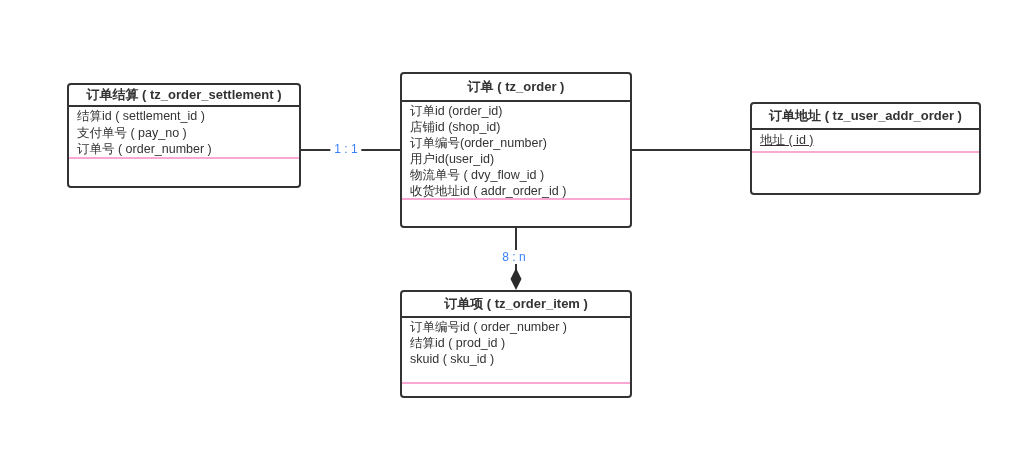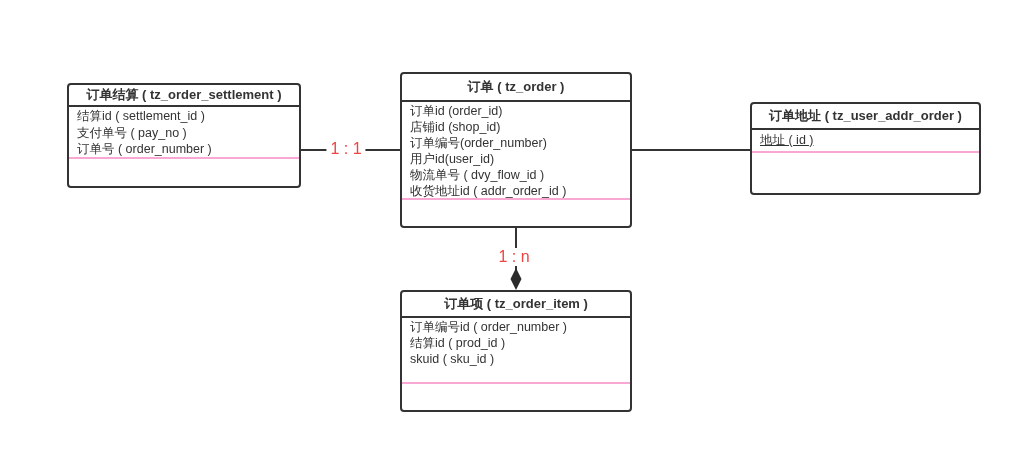--- a/index.html
+++ b/index.html
@@ -52,22 +52,22 @@
   .f-o{height:98px;line-height:16px;}
   .t-a{height:26px;line-height:24px;text-align:center;}
   .f-a{height:23px;line-height:18px;text-decoration:underline;}
   .t-i{height:26px;line-height:24px;}
   .f-i{height:66px;line-height:16px;}
   .rel-label{
     position:absolute;
     transform:translate(-50%,-50%);
     background:#ffffff;
     padding:0 4px;
-    font-size:16px;
-    color:#ef4444;
+    font-size:12px;
+    color:#3b82f6;
     white-space:nowrap;
   }
 </style>
 </head>
 <body>
 
 <div class="canvas">
 
   <svg class="wires" viewBox="0 0 1032 460" aria-hidden="true">
     <line x1="301" y1="150" x2="400" y2="150"></line>
@@ -100,26 +100,26 @@
   </div>
 
   <div class="entity" style="left:750px;top:102px;width:231px;height:93px">
     <div class="etitle t-a">订单地址 ( tz_user_addr_order )</div>
     <div class="efields f-a">
       <div>地址 ( id )</div>
     </div>
     <div class="eempty"></div>
   </div>
 
-  <div class="entity" style="left:400px;top:290px;width:232px;height:122px">
+  <div class="entity" style="left:400px;top:290px;width:232px;height:108px">
     <div class="etitle t-i">订单项 ( tz_order_item )</div>
     <div class="efields f-i">
       <div>订单编号id ( order_number )</div>
       <div>结算id ( prod_id )</div>
       <div>skuid ( sku_id )</div>
     </div>
     <div class="eempty"></div>
   </div>
 
   <div class="rel-label" style="left:346px;top:149px">1 : 1</div>
-  <div class="rel-label" style="left:514px;top:257px">1 : n</div>
+  <div class="rel-label" style="left:514px;top:257px">8 : n</div>
 
 </div>
 
 </body></html>

